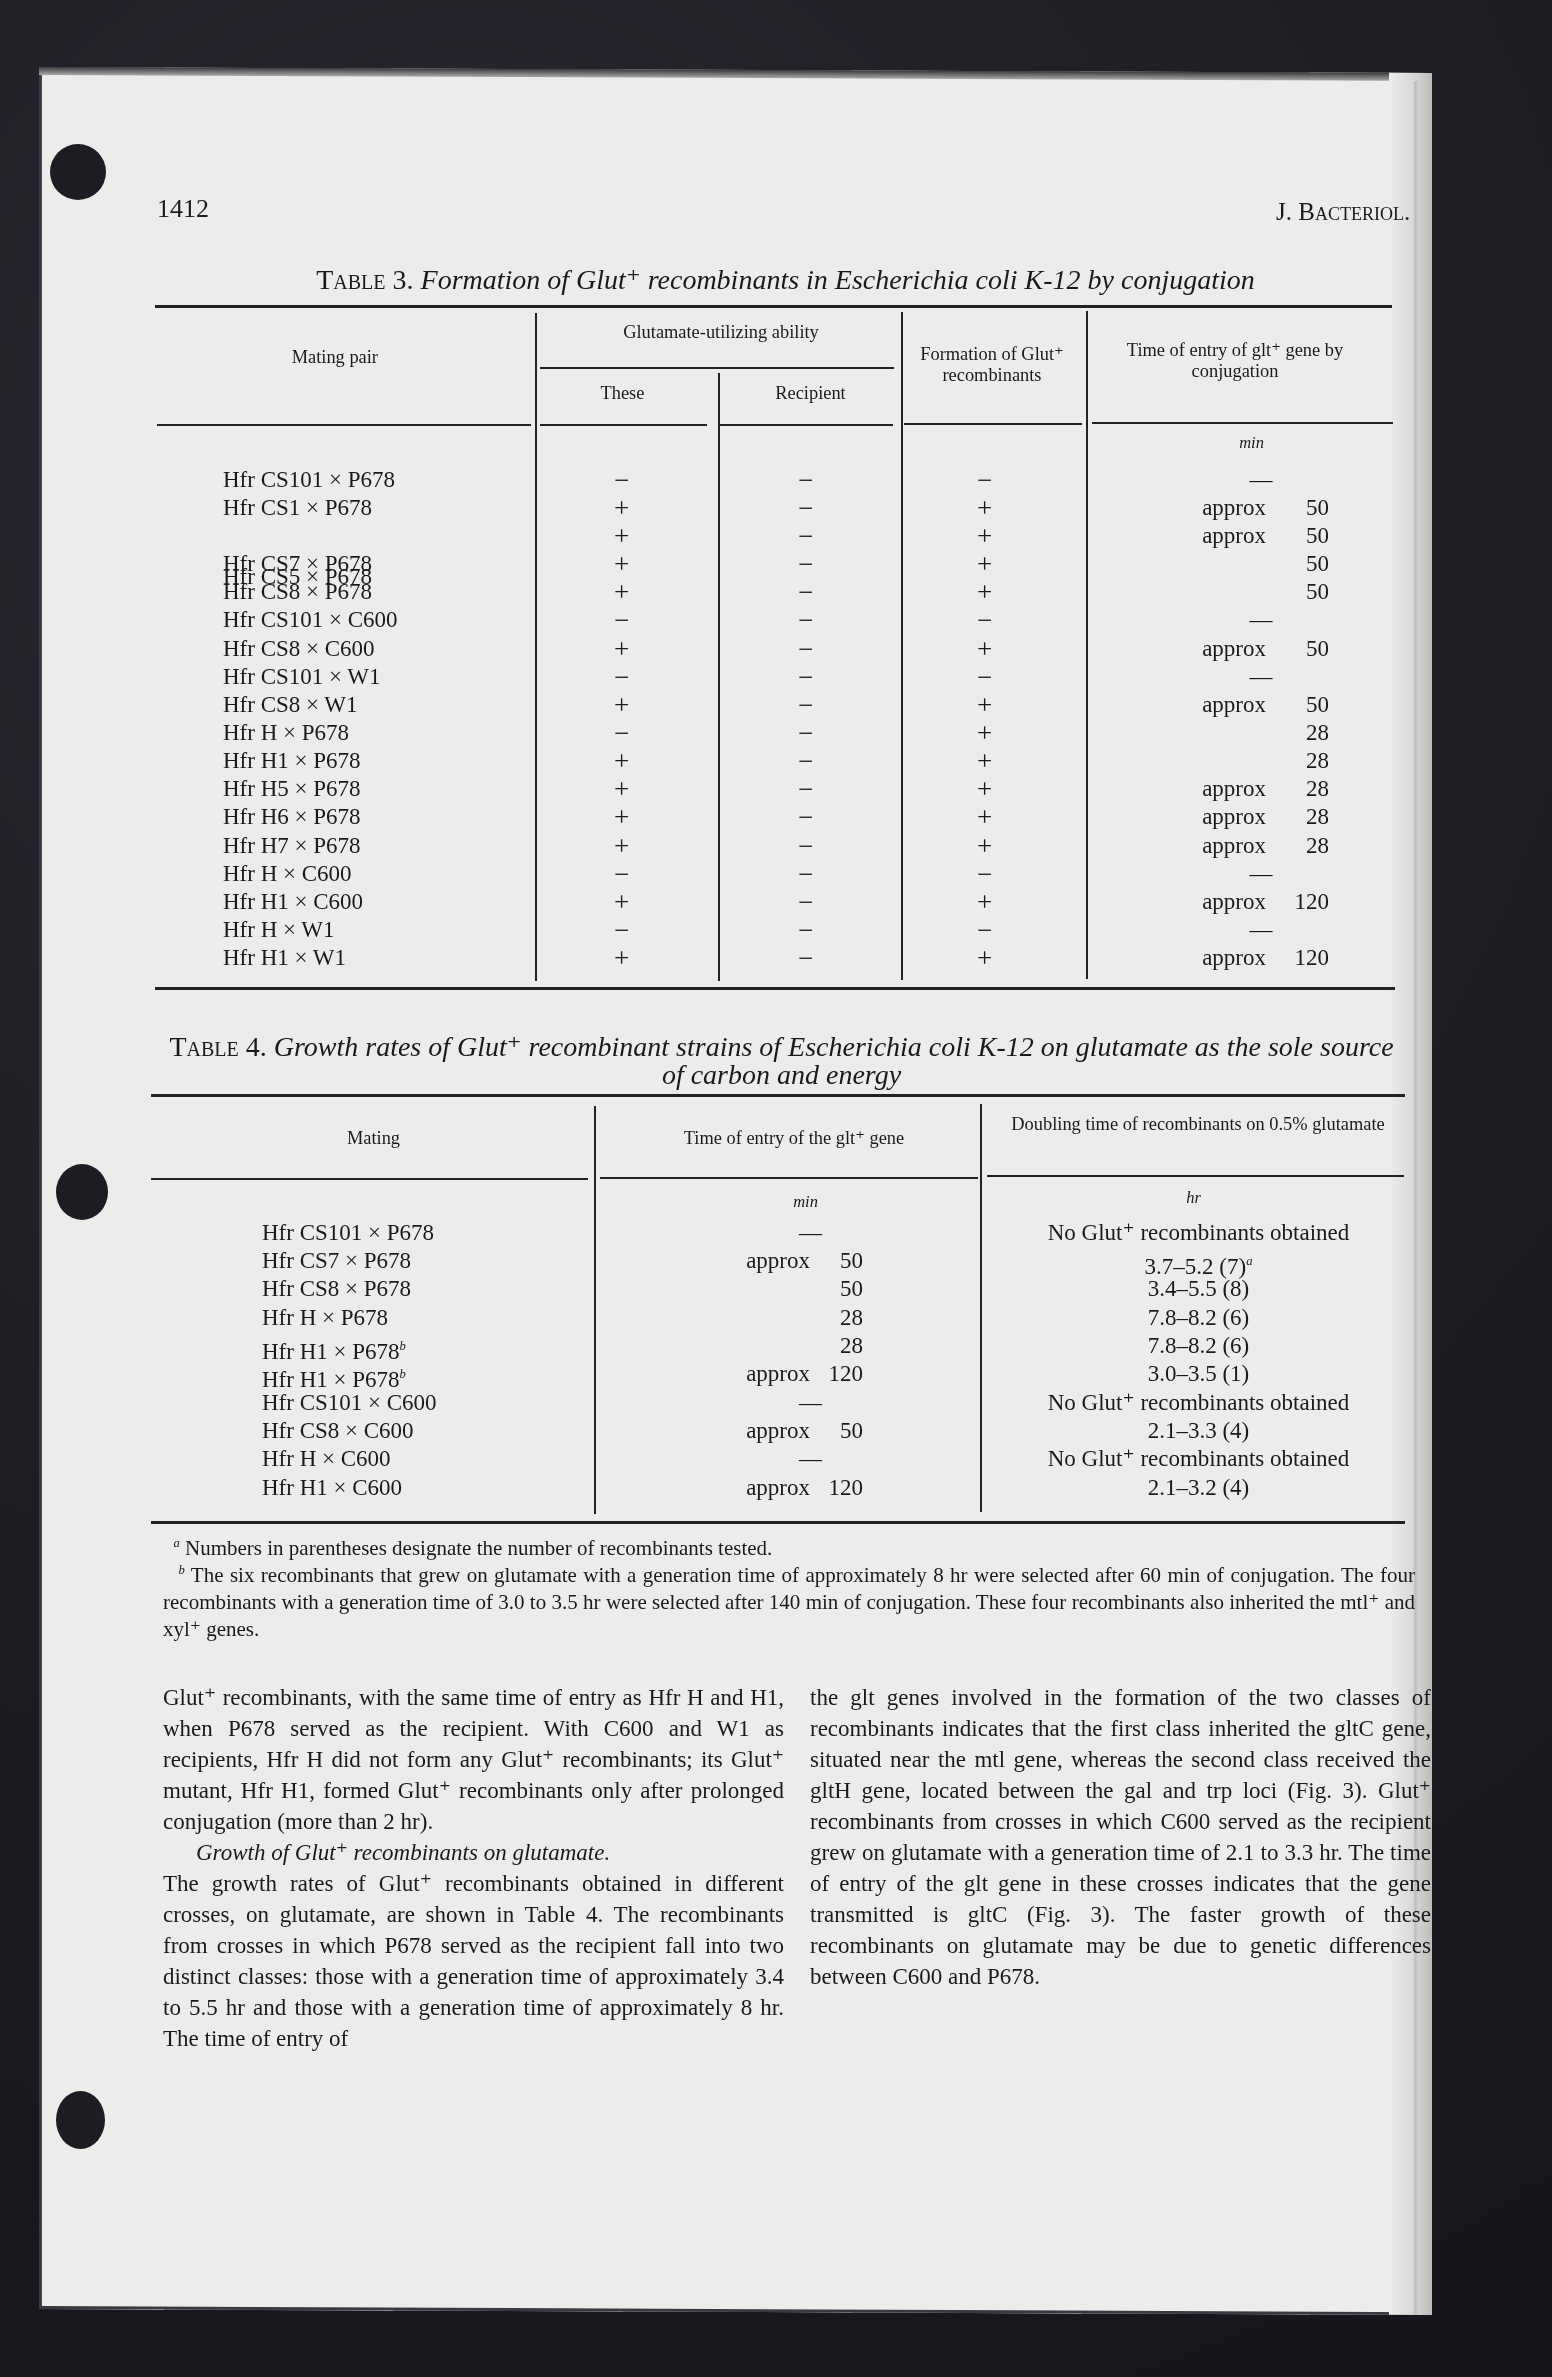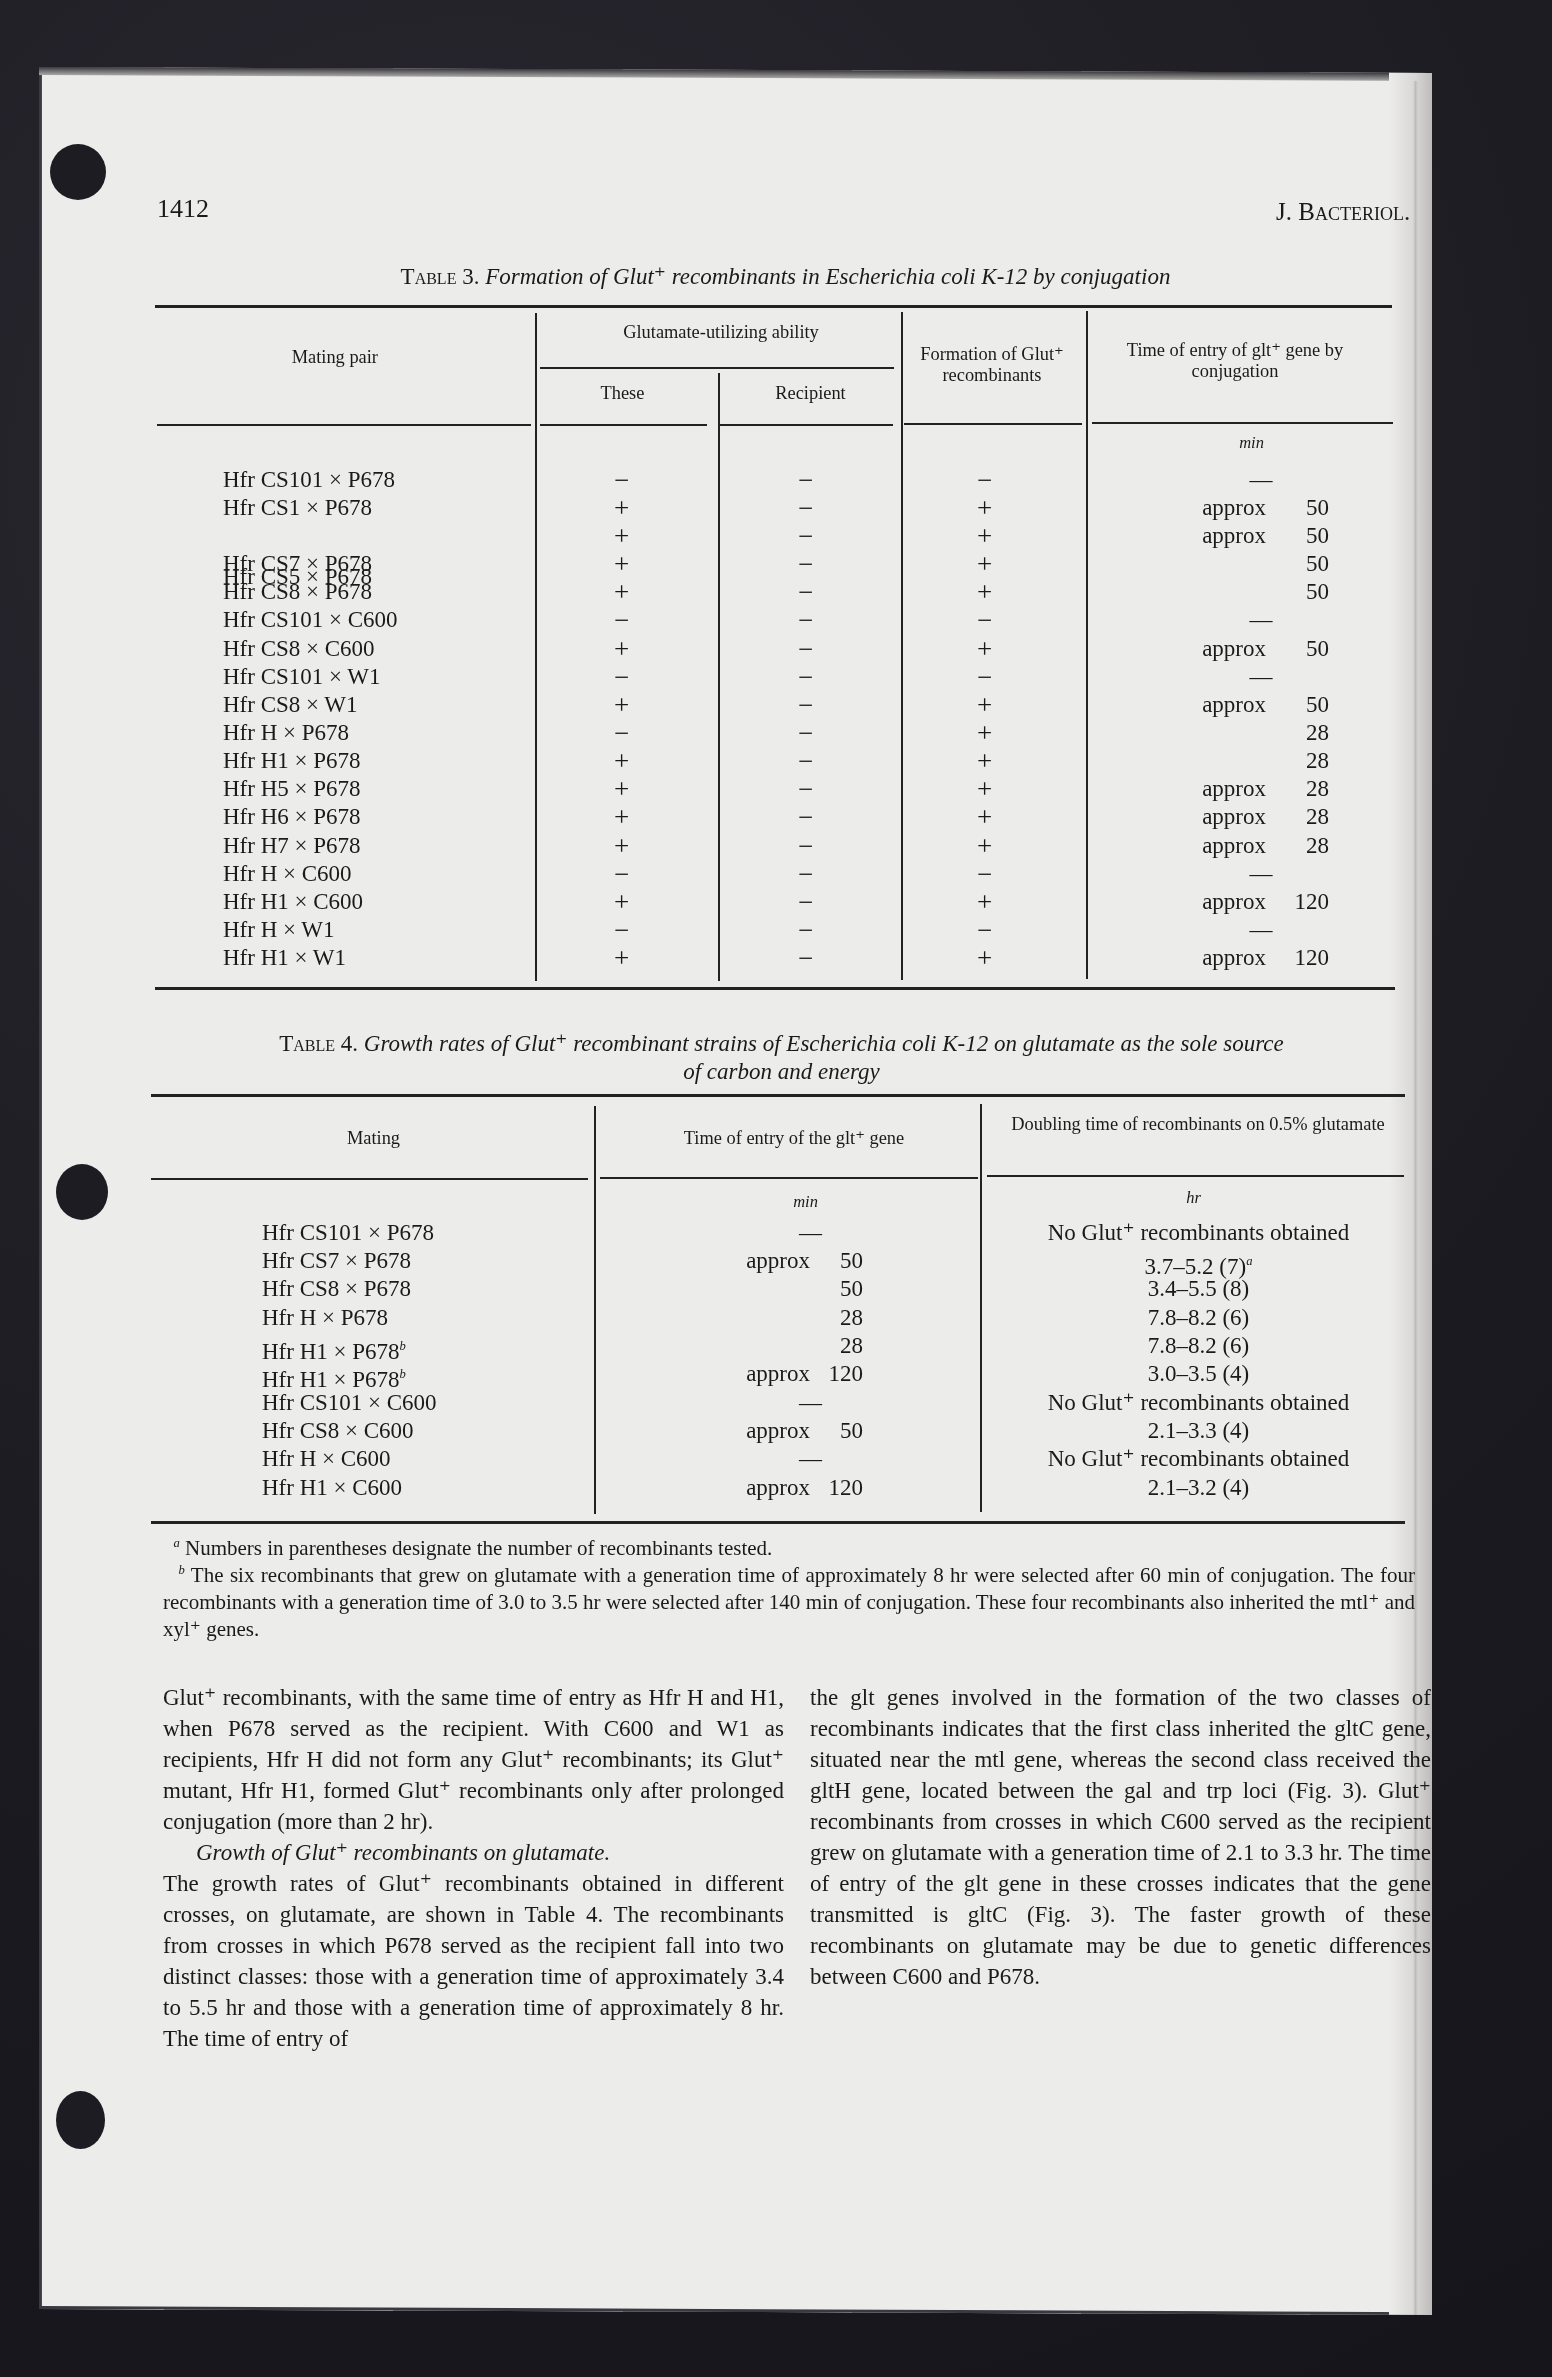--- a/index.html
+++ b/index.html
@@ -41,21 +41,21 @@
   .hole.h3 { left: 56px; top: 2091px; width: 49px; height: 58px; }
   .running-head {
     position: absolute; left: 157px; top: 194px; width: 1261px; height: 39px;
     font-size: 26px;
   }
   .running-head .pageno { position: absolute; left: 0; top: 0; }
   .running-head .authors { position: absolute; left: 0; right: 0; text-align: center; top: 1.9px; letter-spacing: 0.5px; }
   .running-head .journal { position: absolute; right: 7.8px; top: 3.9px; font-variant: small-caps; font-size: 25px; }
 
   .table-title {
-    position: absolute; font-size: 23px; text-align: center;
+    position: absolute; font-size: 28px; text-align: center;
   }
   .table-title .tlabel { font-variant: small-caps; font-style: normal; }
   .table-title .tcap { font-style: italic; }
   .rule { position: absolute; height: 2.9px; background: #222; }
   .rule.thin { height: 1.9px; }
   .vline { position: absolute; width: 1.5px; background: #222; }
   .hdr { position: absolute; font-size: 18.4px; text-align: center; line-height: 21.3px; }
   .unit { position: absolute; font-size: 16.5px; font-style: italic; text-align: center; }
 
   .t3-row, .t4-row {
@@ -321,21 +321,21 @@
     <div class="t4-row" style="top: 1332px; width: 1553px;">
       <span class="cell" style="left: 262px;"><span>Hfr H1 × P678</span><sup style="font-size: 12.6px; font-style: italic;">b</sup></span>
       <span class="cell c-right" style="left: 713px; width: 97px;"></span>
       <span class="cell c-right" style="left: 810px; width: 53px;">28</span>
       <span class="cell c-center" style="left: 990px; width: 417px;"><span>7.8–8.2 (6)</span></span>
     </div>
     <div class="t4-row" style="top: 1360px; width: 1553px;">
       <span class="cell" style="left: 262px;"><span>Hfr H1 × P678</span><sup style="font-size: 12.6px; font-style: italic;">b</sup></span>
       <span class="cell c-right" style="left: 713px; width: 97px;">approx</span>
       <span class="cell c-right" style="left: 810px; width: 53px;">120</span>
-      <span class="cell c-center" style="left: 990px; width: 417px;"><span>3.0–3.5 (4)</span></span>
+      <span class="cell c-center" style="left: 990px; width: 417px;"><span>3.0–3.5 (1)</span></span>
     </div>
     <div class="t4-row" style="top: 1389px; width: 1553px;">
       <span class="cell" style="left: 262px;"><span>Hfr CS101 × C600</span></span>
       <span class="cell c-right" style="left: 713px; width: 97px;"></span>
       <span class="cell c-right" style="left: 767px; width: 87px; text-align: center;">—</span>
       <span class="cell c-center" style="left: 990px; width: 417px;"><span>No Glut⁺ recombinants obtained</span></span>
     </div>
     <div class="t4-row" style="top: 1417px; width: 1553px;">
       <span class="cell" style="left: 262px;"><span>Hfr CS8 × C600</span></span>
       <span class="cell c-right" style="left: 713px; width: 97px;">approx</span>

